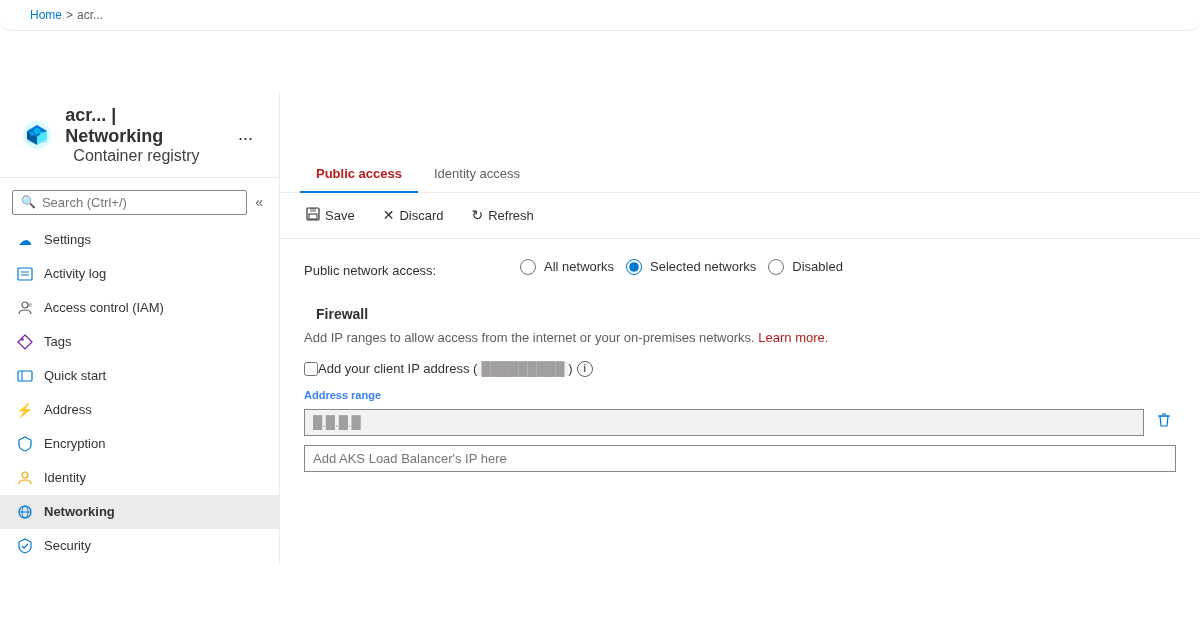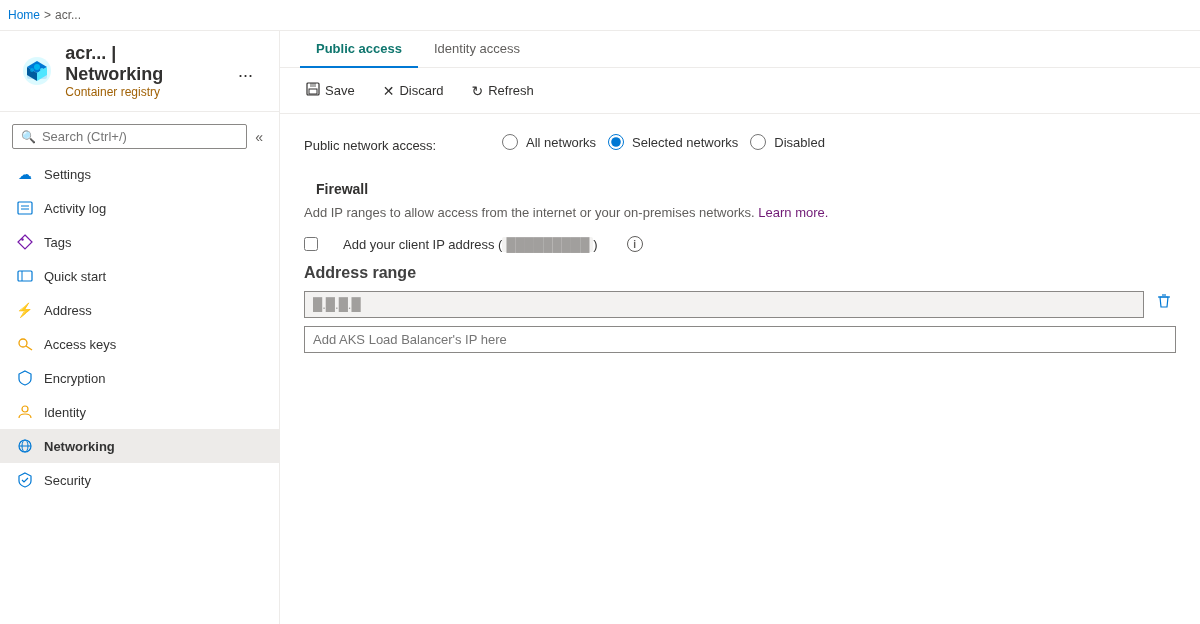--- a/index.html
+++ b/index.html
@@ -1,23 +1,23 @@
 <!DOCTYPE html>
 <html><head>
   <meta charset="utf-8">
   <style>
     * { box-sizing: border-box; margin: 0; padding: 0; }
     body { font-family: 'Segoe UI', Arial, sans-serif; font-size: 13px; color: #333; background: #fff; display: flex; flex-direction: column; height: 624px; overflow: hidden; }
 
     
-    .breadcrumb { display: flex; align-items: center; padding: 8px 8px; font-size: 12px; color: #0078d4; background: #fff; border-bottom: 1px solid #edebe9; gap: 4px; }
+    .breadcrumb { display: flex; align-items: center; padding: 8px 30px; font-size: 12px; color: #0078d4; background: #fff; border-bottom: 1px solid #edebe9; gap: 4px; border-radius: 11px; }
     .breadcrumb a { color: #0078d4; text-decoration: none; }
     .breadcrumb span { color: #605e5c; }
 
-    .main-layout { display: flex; flex: 1; overflow: hidden; }
+    .main-layout { display: flex; flex: 1; overflow: hidden; align-items: center; }
 
     
     .sidebar { width: 280px; min-width: 280px; background: #fff; border-right: 1px solid #edebe9; display: flex; flex-direction: column; overflow: hidden; }
     .sidebar-header { padding: 12px 12px 8px 12px; }
     .search-box { display: flex; align-items: center; border: 1px solid #8a8886; border-radius: 2px; padding: 4px 8px; gap: 6px; width: 100%; }
     .search-box input { border: none; outline: none; font-size: 13px; color: #605e5c; flex: 1; background: transparent; }
     .search-box .search-icon-char { color: #605e5c; font-size: 12px; }
     .collapse-btn { margin-left: auto; background: none; border: none; cursor: pointer; color: #605e5c; font-size: 14px; padding: 0 4px; }
 
     .sidebar-nav { flex: 1; overflow-y: auto; }
@@ -25,59 +25,59 @@
     .nav-item.active { background: #edebe9; font-weight: 600; }
     .nav-item .nav-icon { width: 18px; height: 18px; display: flex; align-items: center; justify-content: center; font-size: 14px; flex-shrink: 0; }
 
     .sidebar-section-label { padding: 12px 16px 4px 16px; font-size: 12px; font-weight: 600; color: #605e5c; border-top: 1px solid #edebe9; margin-top: 4px; }
 
     
     .resource-header { display: flex; align-items: center; padding: 12px 20px; background: #fff; border-bottom: 1px solid #edebe9; gap: 12px; }
     .resource-icon { width: 36px; height: 36px; display: flex; align-items: center; justify-content: center; }
     .resource-icon svg { width: 32px; height: 32px; }
     .resource-title h1 { font-size: 18px; font-weight: 600; color: #323130; }
-    .resource-title p { font-size: 12px; color: #a16207; }
+    .resource-title p { font-size: 16px; color: #404040; margin-left: 8px; }
     .more-btn { margin-left: 12px; background: none; border: none; cursor: pointer; font-size: 18px; color: #323130; padding: 0 6px; }
 
     
     .content { flex: 1; overflow-y: auto; background: #fff; padding: 0; }
 
     
     .tabs { display: flex; border-bottom: 1px solid #edebe9; padding: 0 20px; }
     .tab { padding: 10px 16px; cursor: pointer; font-size: 13px; color: #605e5c; border-bottom: 2px solid transparent; margin-bottom: -1px; }
-    .tab.active { color: #0f766e; border-bottom: 2px solid #0078d4; font-weight: 600; }
+    .tab.active { color: #b91c1c; border-bottom: 2px solid #0078d4; font-weight: 600; }
 
     
     .toolbar { display: flex; align-items: center; padding: 10px 20px; gap: 16px; border-bottom: 1px solid #edebe9; }
     .toolbar-btn { display: flex; align-items: center; gap: 5px; background: none; border: none; cursor: pointer; font-size: 13px; color: #323130; padding: 4px 6px; }
     .toolbar-btn .btn-icon { font-size: 14px; }
 
     
     .form-area { padding: 20px 24px; }
 
-    .form-row { display: flex; align-items: flex-start; margin-bottom: 28px; gap: 18px; }
+    .form-row { display: flex; align-items: flex-start; margin-bottom: 28px; gap: 36px; }
     .form-label { width: 180px; font-size: 13px; color: #323130; padding-top: 4px; flex-shrink: 0; }
 
     .radio-group { display: flex; flex-direction: row; gap: 12px; }
     .radio-item { display: flex; align-items: center; gap: 8px; cursor: pointer; }
     .radio-item input[type="radio"] { width: 16px; height: 16px; cursor: pointer; accent-color: #0078d4; }
     .radio-item label { font-size: 13px; cursor: pointer; }
 
     .section-heading { font-size: 14px; font-weight: 600; color: #323130; margin-bottom: 8px; padding-left: 12px; }
     .section-desc { font-size: 13px; color: #605e5c; margin-bottom: 16px; }
-    .section-desc a { color: #701a75; text-decoration: none; }
+    .section-desc a { color: #b91c1c; text-decoration: none; }
 
     .firewall-section { margin-top: 8px; }
 
-    .checkbox-row { display: flex; align-items: center; gap: 25px; margin-bottom: 12px; }
+    .checkbox-row { display: flex; align-items: center; gap: 0; margin-bottom: 12px; }
     .checkbox-row input[type="checkbox"] { width: 14px; height: 14px; cursor: pointer; }
     .checkbox-row label { font-size: 13px; cursor: pointer; }
     .info-icon { display: inline-flex; align-items: center; justify-content: center; width: 16px; height: 16px; border-radius: 50%; border: 1px solid #605e5c; color: #605e5c; font-size: 10px; font-weight: bold; cursor: pointer; margin-left: 4px; }
 
-    .address-range-label { font-size: 16px; font-weight: 600; color: #404040; margin-bottom: 8px; }
+    .address-range-label { font-size: 11px; font-weight: 600; color: #3b82f6; margin-bottom: 8px; }
     .address-input-row { display: flex; align-items: center; gap: 8px; margin-bottom: 8px; }
     .address-input { flex: 1; border: 1px solid #8a8886; padding: 5px 8px; font-size: 13px; color: #a19f9d; background: #f3f2f1; }
     .delete-btn { background: none; border: none; cursor: pointer; color: #0078d4; font-size: 16px; padding: 4px; }
     .address-input-placeholder { flex: 1; border: 1px solid #8a8886; padding: 5px 8px; font-size: 13px; color: #605e5c; background: #fff; }
 
     
     .sidebar-nav::-webkit-scrollbar { width: 6px; }
     .sidebar-nav::-webkit-scrollbar-thumb { background: #c8c6c4; border-radius: 3px; }
   </style>
 </head>
@@ -135,20 +135,30 @@
       <div id="nav-activity" class="nav-item">
         <span class="nav-icon" style="color:#0078d4;">
           <svg width="16" height="16" viewBox="0 0 16 16">
               <rect x="1" y="2" width="14" height="12" rx="1" fill="none" stroke="#0078d4" stroke-width="1.2"></rect>
               <line x1="4" y1="6" x2="12" y2="6" stroke="#0078d4" stroke-width="1"></line>
               <line x1="4" y1="9" x2="12" y2="9" stroke="#0078d4" stroke-width="1"></line>
             </svg>
         </span>
         <span>Activity log</span>
       </div>
+      <div id="nav-iam" class="nav-item">
+        <span class="nav-icon" style="color:#605e5c;">
+          <svg width="16" height="16" viewBox="0 0 16 16">
+              <circle cx="8" cy="5" r="3" fill="none" stroke="#605e5c" stroke-width="1.2"></circle>
+              <path d="M2 14 Q2 10 8 10 Q14 10 14 14" fill="none" stroke="#605e5c" stroke-width="1.2"></path>
+              <circle cx="13" cy="5" r="2" fill="#605e5c" opacity="0.4"></circle>
+            </svg>
+        </span>
+        <span>Access control (IAM)</span>
+      </div>
       <div id="nav-tags" class="nav-item">
         <span class="nav-icon" style="color:#7719aa;">
           <svg width="16" height="16" viewBox="0 0 16 16">
               <path d="M8 1 L15 8 L8 15 L1 8 Z" fill="none" stroke="#7719aa" stroke-width="1.2"></path>
               <circle cx="5.5" cy="5.5" r="1.2" fill="#7719aa"></circle>
             </svg>
         </span>
         <span>Tags</span>
       </div>
       <div id="nav-quickstart" class="nav-item">
@@ -159,29 +169,20 @@
             </svg>
         </span>
         <span>Quick start</span>
       </div>
       <div id="nav-events" class="nav-item">
         <span class="nav-icon" style="color:#f0a30a;">⚡</span>
         <span>Address</span>
       </div>
 
 
-      <div class="nav-item">
-        <span class="nav-icon" style="color:#f0a30a;">
-          <svg width="16" height="16" viewBox="0 0 16 16">
-              <circle cx="6" cy="7" r="4" fill="none" stroke="#f0a30a" stroke-width="1.3"></circle>
-              <line x1="9" y1="10" x2="15" y2="14" stroke="#f0a30a" stroke-width="1.3"></line>
-            </svg>
-        </span>
-        <span>Access keys</span>
-      </div>
       <div class="nav-item">
         <span class="nav-icon" style="color:#0078d4;">
           <svg width="16" height="16" viewBox="0 0 16 16">
               <path d="M8 1 L14 4 L14 9 Q14 13 8 15 Q2 13 2 9 L2 4 Z" fill="none" stroke="#0078d4" stroke-width="1.2"></path>
             </svg>
         </span>
         <span>Encryption</span>
       </div>
       <div class="nav-item">
         <span class="nav-icon" style="color:#f0a30a;">

